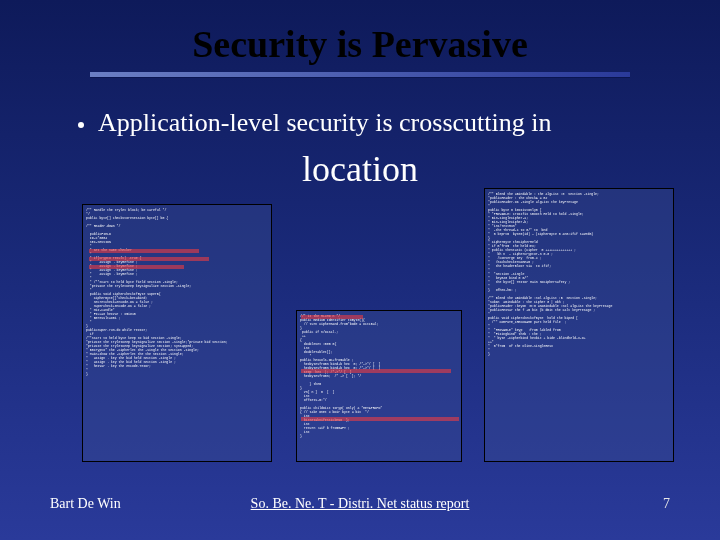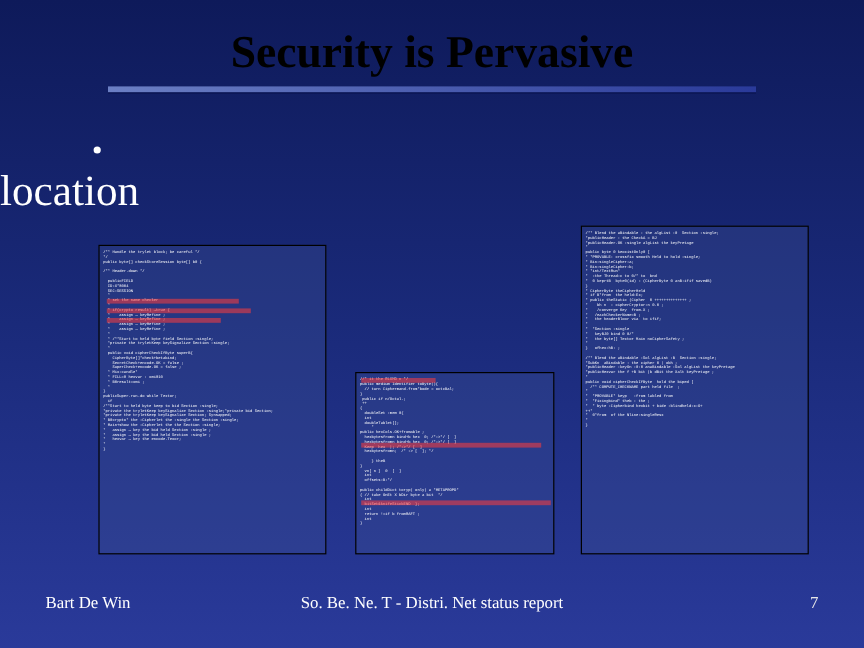--- a/index.html
+++ b/index.html
@@ -32,21 +32,22 @@
     display: flex;
     align-items: flex-start;
     gap: 14px;
   }
   .bullet-dot {
     width: 6px; height: 6px; border-radius: 50%;
     background: #fff; margin-top: 14px; flex: 0 0 auto;
   }
   .location {
     position: absolute;
-    top: 138px; left: 0; right: 0;
+    top: 148px; left: 0; right: 0;
+    text-align: center;
     font-size: 36px; color: #fff;
   }
   .codebox {
     position: absolute;
     border: 1px solid #000;
     background: rgba(60,80,150,0.35);
     font-family: "Courier New", monospace;
     color: #e8e8e8;
     overflow: hidden;
   }
@@ -64,36 +65,37 @@
     position: absolute;
     background: rgba(255,60,60,0.55);
     height: 3.6px;
   }
   .footer {
     position: absolute;
     bottom: 28px; left: 0; right: 0;
     display: flex;
     justify-content: space-between;
     align-items: flex-start;
-    padding: 0 38px;
+    padding: 0 50px;
     font-size: 14px;
     margin-top: 36px;
   }
   .footer .author { color: #fff; }
-  .footer .center { color: #fff; position: absolute; left: 0; right: 0; text-align: center; pointer-events: none; }
+  .footer .center { color: #fff; position: absolute; left: 0; right: 0; text-align: center; pointer-events: none; text-decoration: underline; }
   .footer .pageno { color: #e8e8e8; }
 </style>
 </head>
 <body>
 
 <div class="title">Security is Pervasive</div>
 <div class="underline"></div>
 
 <div class="bullet-line">
   <span class="bullet-dot"></span>
+  <span>Application-level security is crosscutting in</span>
 </div>
 <div class="location">location</div>
 
 <div class="codebox left">
   <div class="inner">/** Handle the trylet block; be careful */
 */
 public byte[] checkStoreSession byte[] b0 {
 
 /** Header.down */
 

